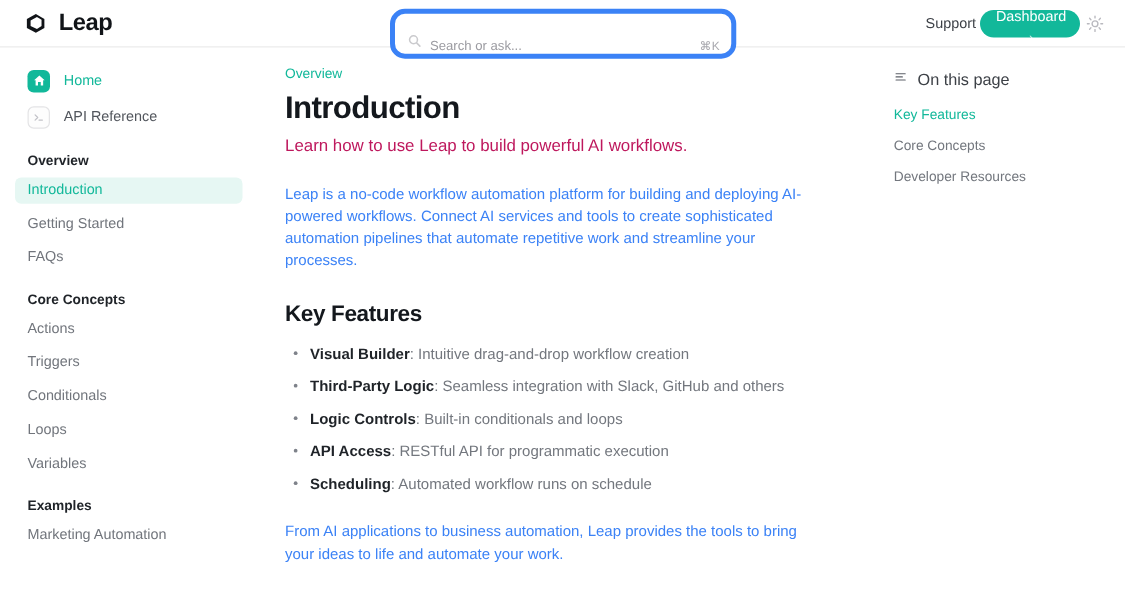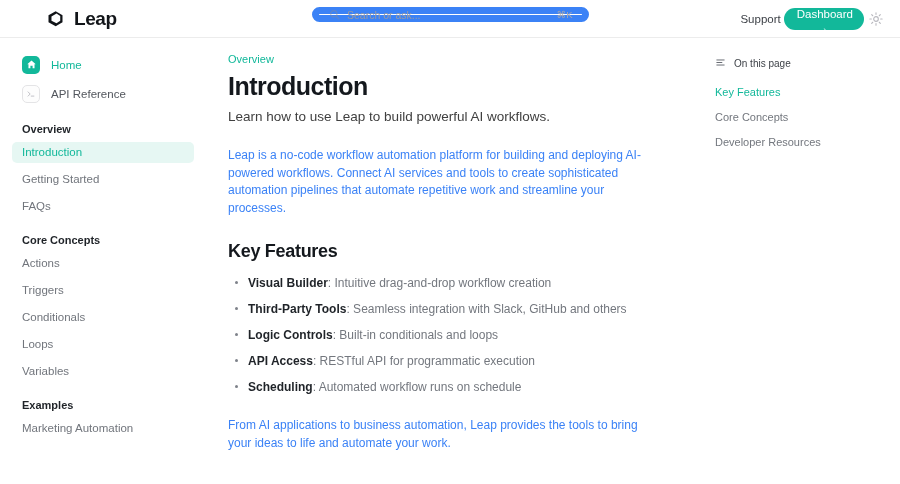--- a/index.html
+++ b/index.html
@@ -13,21 +13,21 @@
     color: #1f2328;
     -webkit-font-smoothing: antialiased;
   }
 
   
   .header {
     height: 38px;
     display: flex;
     align-items: center;
     border-bottom: 1px solid #ececec;
-    padding: 0 16px 0 45px;
+    padding: 0 16px 0 18px;
     position: relative;
   }
   .brand {
     display: flex;
     align-items: center;
     gap: 8px;
     cursor: pointer;
   }
   .brand-logo { width: 21px; height: 21px; display: block; }
   .brand-name {
@@ -35,25 +35,25 @@
     font-weight: bold;
     letter-spacing: -0.4px;
     color: #111418;
   }
 
   .searchbar {
     position: absolute;
     left: 312px;
     top: 7px;
     width: 277px;
-    height: 15px;
-    border: 7px solid #3b82f6;
+    height: 40px;
+    border: 4px solid #3b82f6;
     border-radius: 12px;
     display: flex;
-    align-items: center;
+    align-items: flex-end;
     padding: 0 9px 0 10px;
     background: #fff;
     cursor: text;
   }
   .search-icon { width: 11px; height: 11px; flex: 0 0 auto; opacity: .45; }
   .search-placeholder {
     flex: 1;
     font-size: 10.5px;
     color: #9b9ba1;
     margin-left: 7px;
@@ -167,21 +167,21 @@
   }
   .page-title {
     font-size: 25px;
     font-weight: bold;
     letter-spacing: -0.5px;
     color: #14181d;
     margin-bottom: 8px;
   }
   .page-subtitle {
     font-size: 13.5px;
-    color: #404040;
+    color: #be185d;
     margin-bottom: 23px;
   }
   .body-para {
     font-size: 12px;
     line-height: 17.5px;
     color: #3b82f6;
     max-width: 432px;
     margin-bottom: 24px;
   }
   .section-h2 {
@@ -218,21 +218,21 @@
     width: 195px;
     flex: 0 0 195px;
     padding: 16px 10px 0 10px;
   }
   .toc-head {
     display: flex;
     align-items: center;
     gap: 8px;
     margin-bottom: 14px;
   }
-  .toc-head-label { font-size: 10px; color: #3d4147; }
+  .toc-head-label { font-size: 13px; color: #3d4147; }
   .toc-link {
     display: block;
     font-size: 11px;
     color: #73777e;
     margin-bottom: 13px;
     cursor: pointer;
   }
   .toc-link.active { color: #12b89a; }
 </style>
 </head>
@@ -335,21 +335,21 @@
 
     <p class="body-para">Leap is a no-code workflow automation platform for building and deploying AI-powered workflows. Connect AI services and tools to create sophisticated automation pipelines that automate repetitive work and streamline your processes.</p>
 
     <h2 class="section-h2">Key Features</h2>
 
     <ul class="feature-list">
       <li class="feature-item">
         <span class="feature-term">Visual Builder</span><span>: Intuitive drag-and-drop workflow creation</span>
       </li>
       <li class="feature-item">
-        <span class="feature-term">Third-Party Tools</span><span>: Seamless integration with Slack, GitHub and others</span>
+        <span class="feature-term">Third-Party Logic</span><span>: Seamless integration with Slack, GitHub and others</span>
       </li>
       <li class="feature-item">
         <span class="feature-term">Logic Controls</span><span>: Built-in conditionals and loops</span>
       </li>
       <li class="feature-item">
         <span class="feature-term">API Access</span><span>: RESTful API for programmatic execution</span>
       </li>
       <li class="feature-item">
         <span class="feature-term">Scheduling</span><span>: Automated workflow runs on schedule</span>
       </li>

